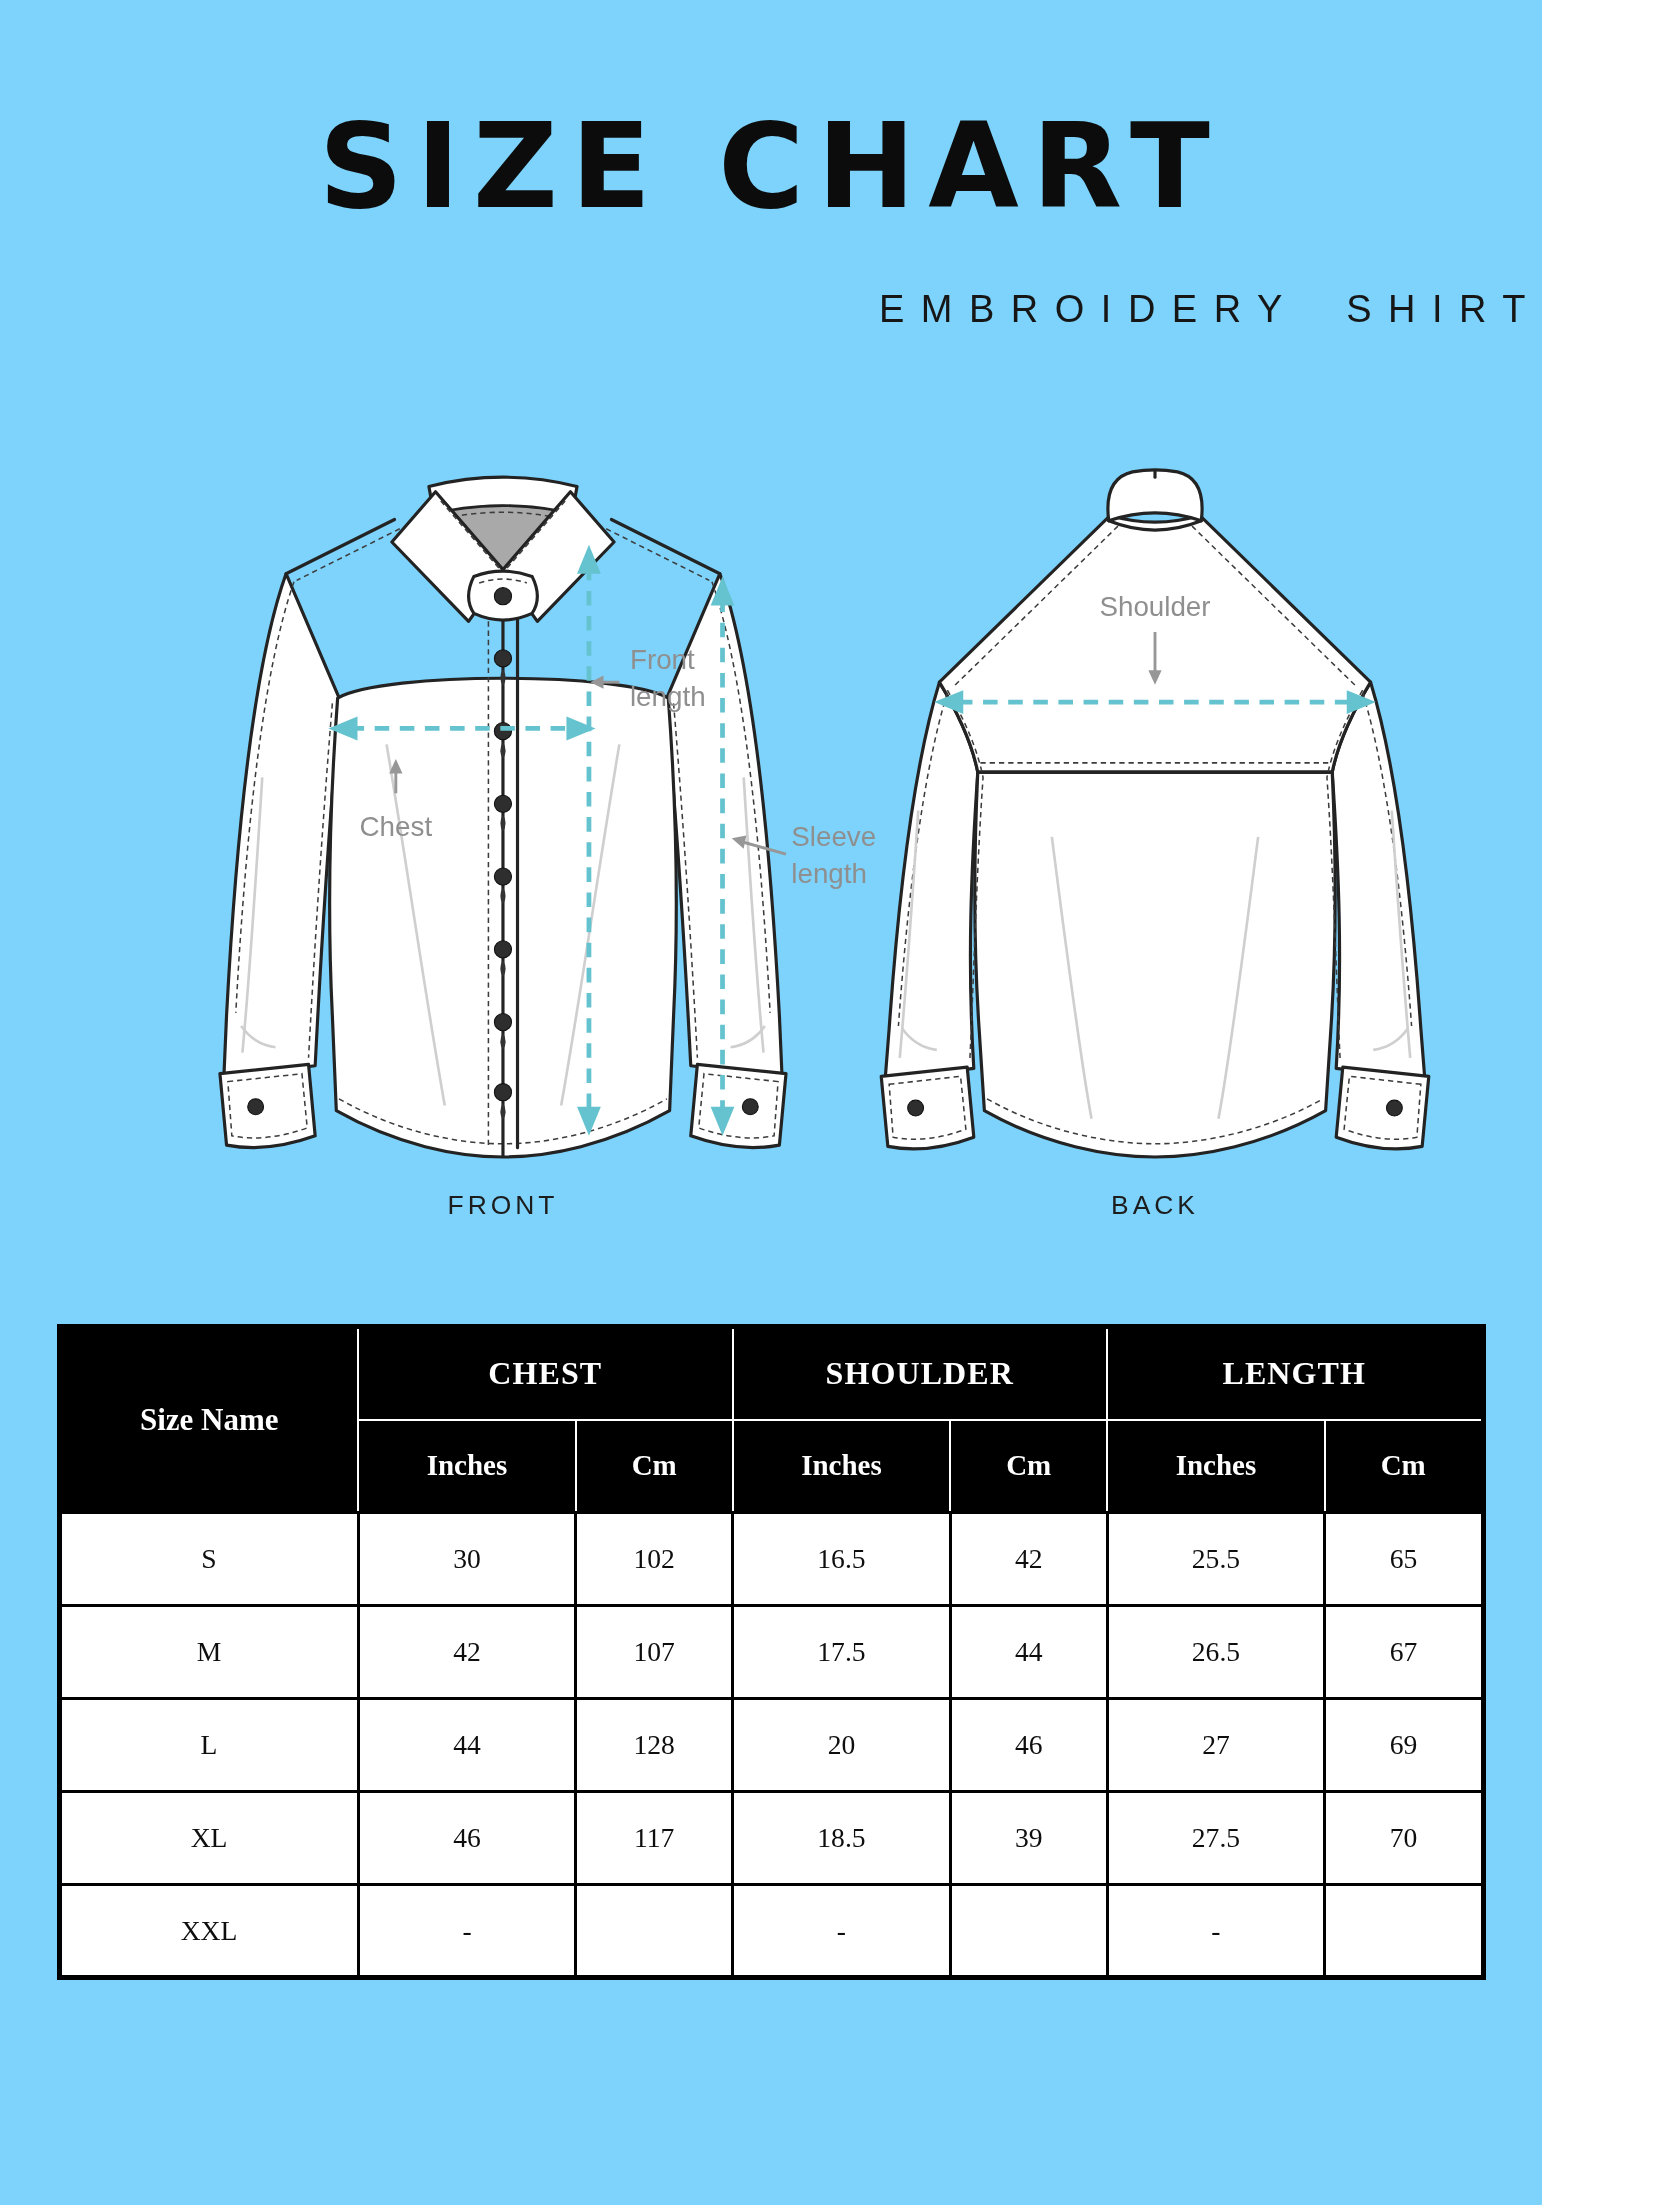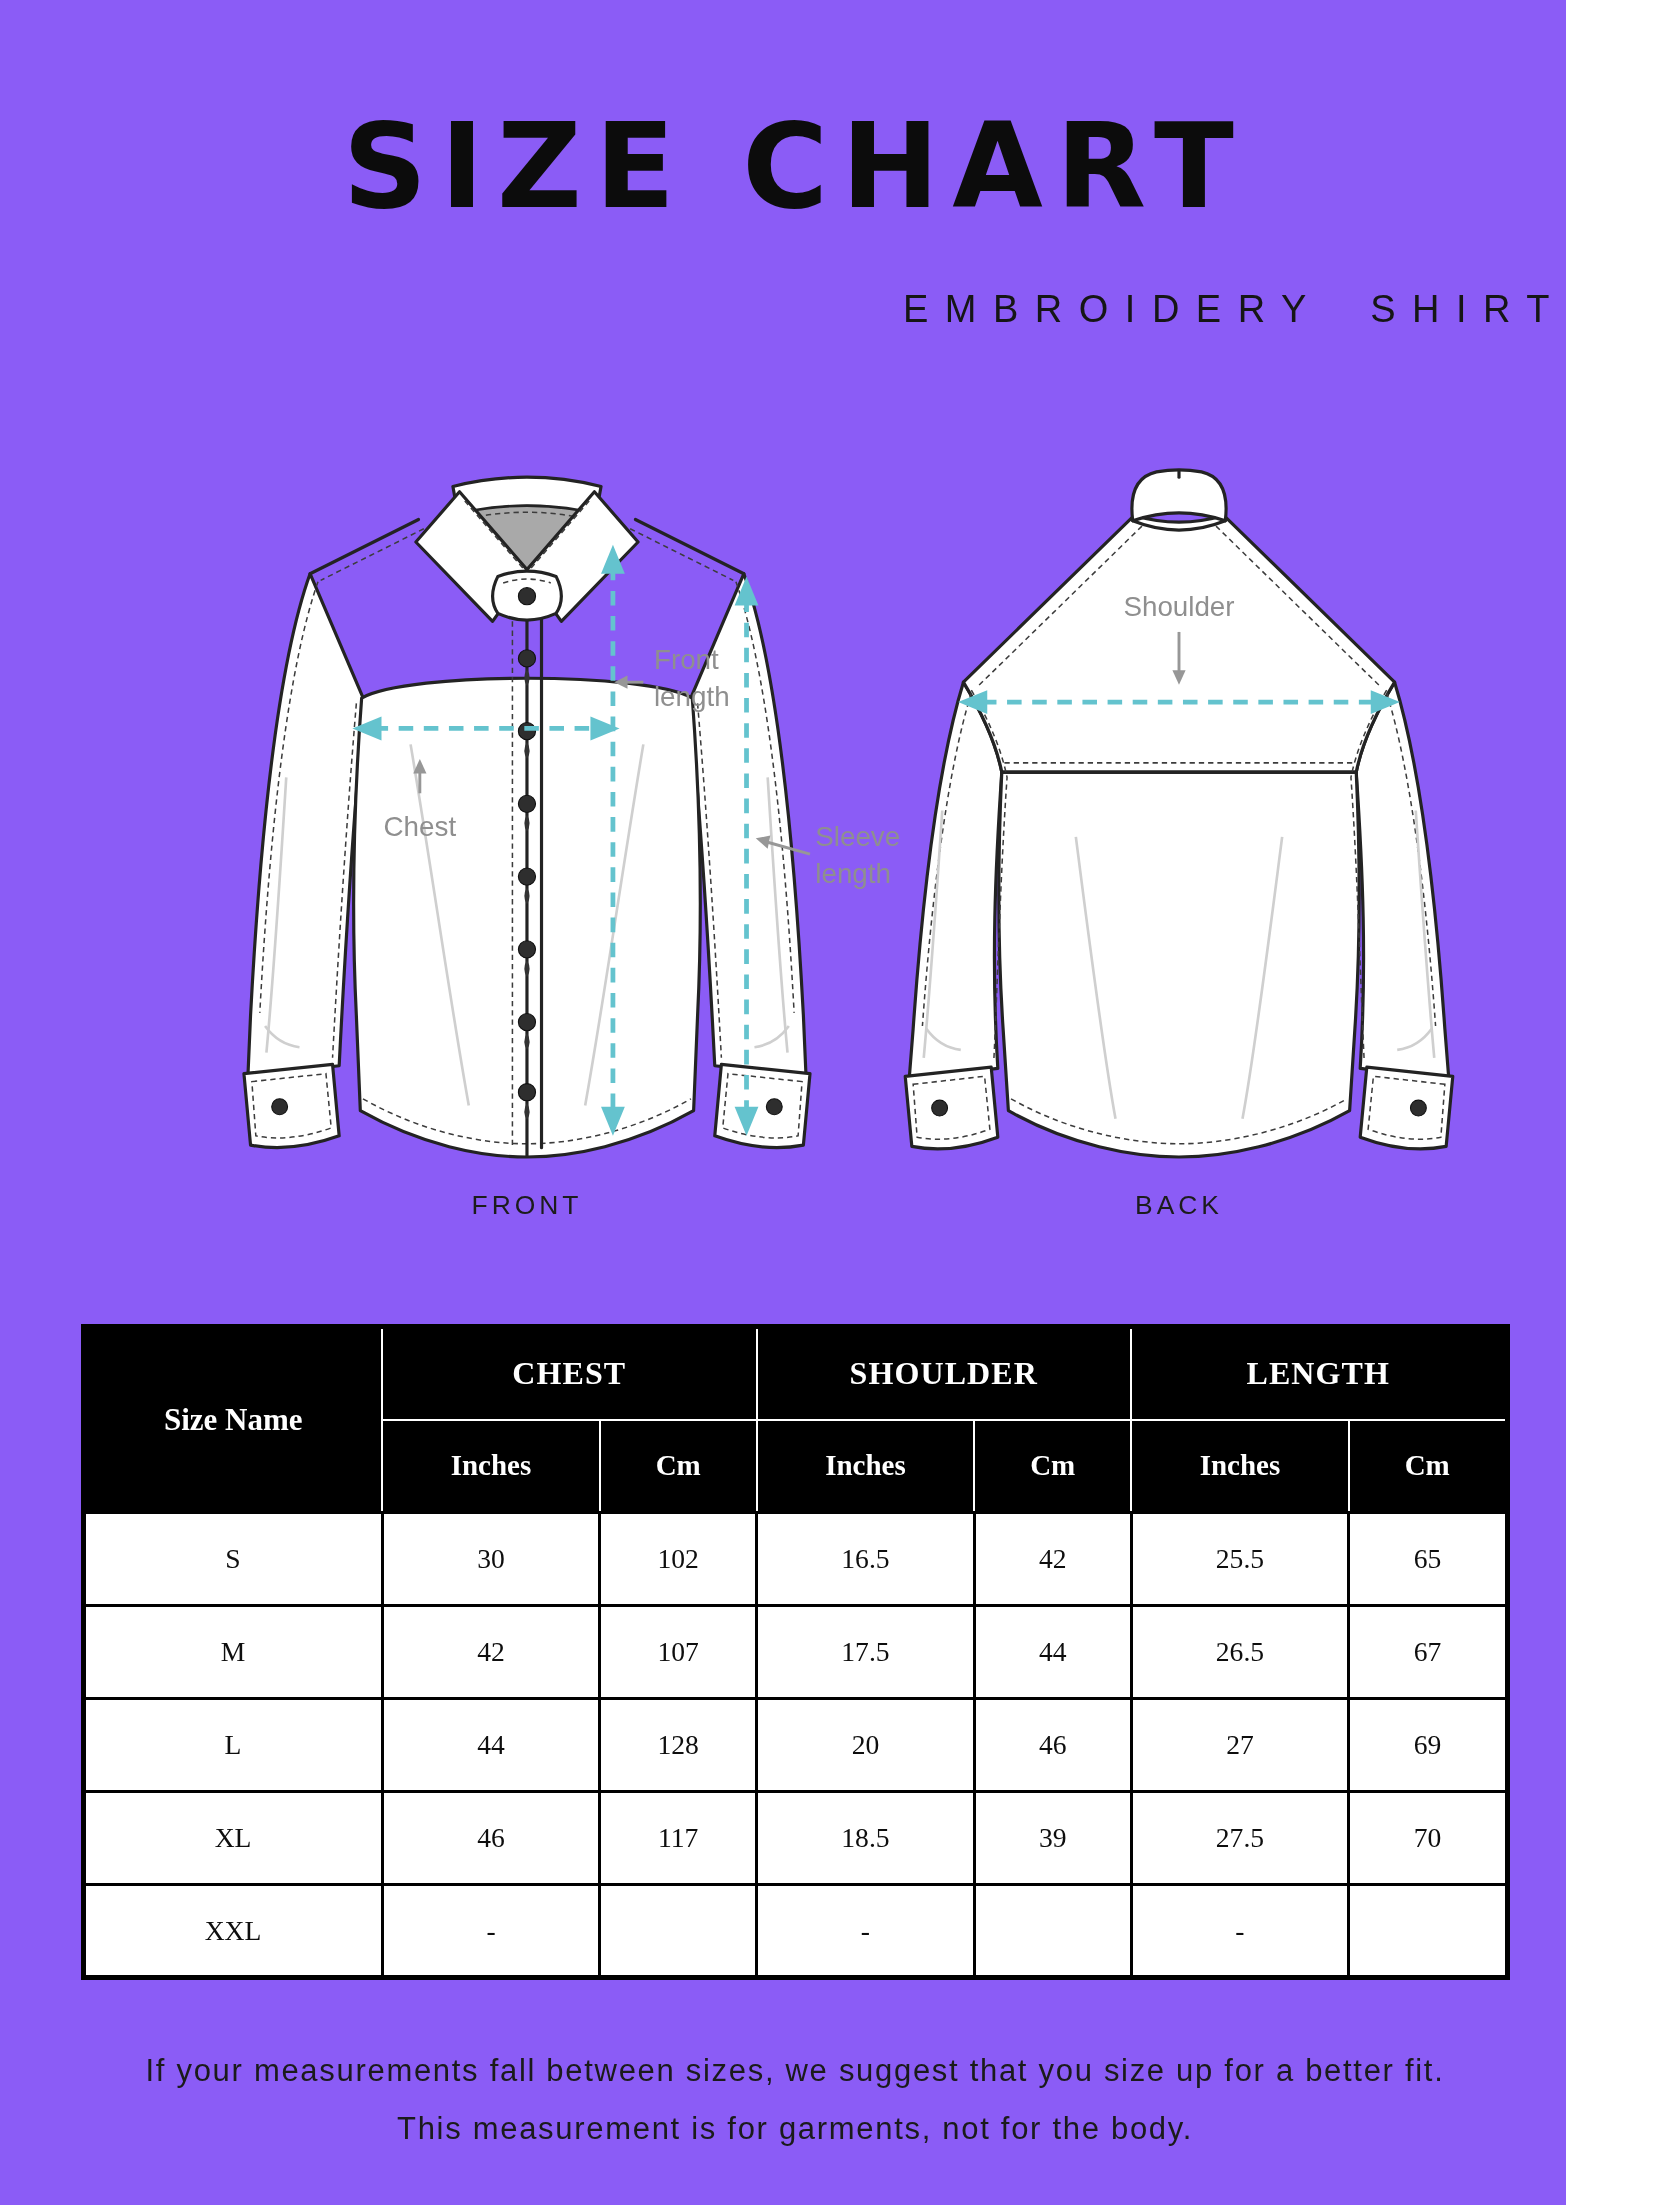--- a/index.html
+++ b/index.html
@@ -1,23 +1,22 @@
 <!DOCTYPE html>
 <html style="font-size:8.8px"><head>
 <meta charset="utf-8">
 <style>
   html,body{margin:0;padding:0;background:#ffffff;}
   .page{
     position:relative;
     width:1542px;height:2205px;
-    background:#8b5cf6;
+    background:#7dd3fc;
     overflow:hidden;
     font-family:"Liberation Sans",sans-serif;
     color:#111;
-    padding-left:24px;
   }
   .title{
     margin:108px 0 0 0;
     text-align:center;
     font-family:"DejaVu Sans","Liberation Sans",sans-serif;
     font-weight:800;
     font-size:117px;
     line-height:1;
     letter-spacing:13.2px;
     color:#0c0c0c;
@@ -325,19 +324,15 @@
         <td class="cell">-</td>
         <td class="cell"></td>
         <td class="cell">-</td>
         <td class="cell"></td>
         <td class="cell">-</td>
         <td class="cell"></td>
       </tr>
     </tbody>
   </table>
 
-  <div class="footer">
-    <div>If your measurements fall between sizes, we suggest that you size up for a better fit.</div>
-    <div>This measurement is for garments, not for the body.</div>
-  </div>
 
 </div>
 
 
 </body></html>

